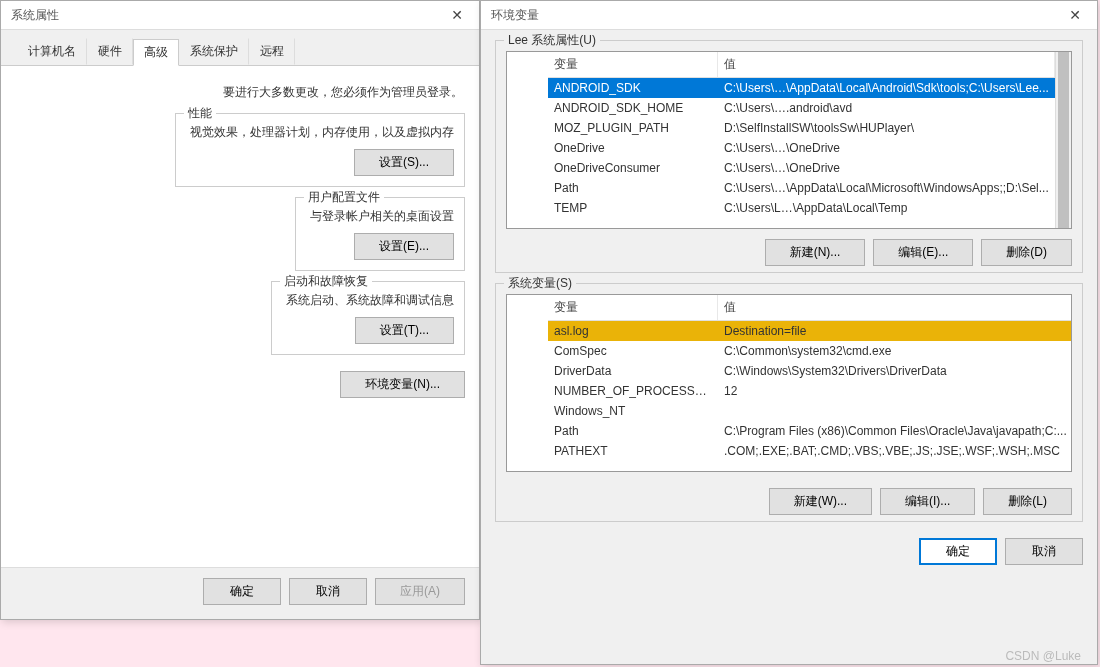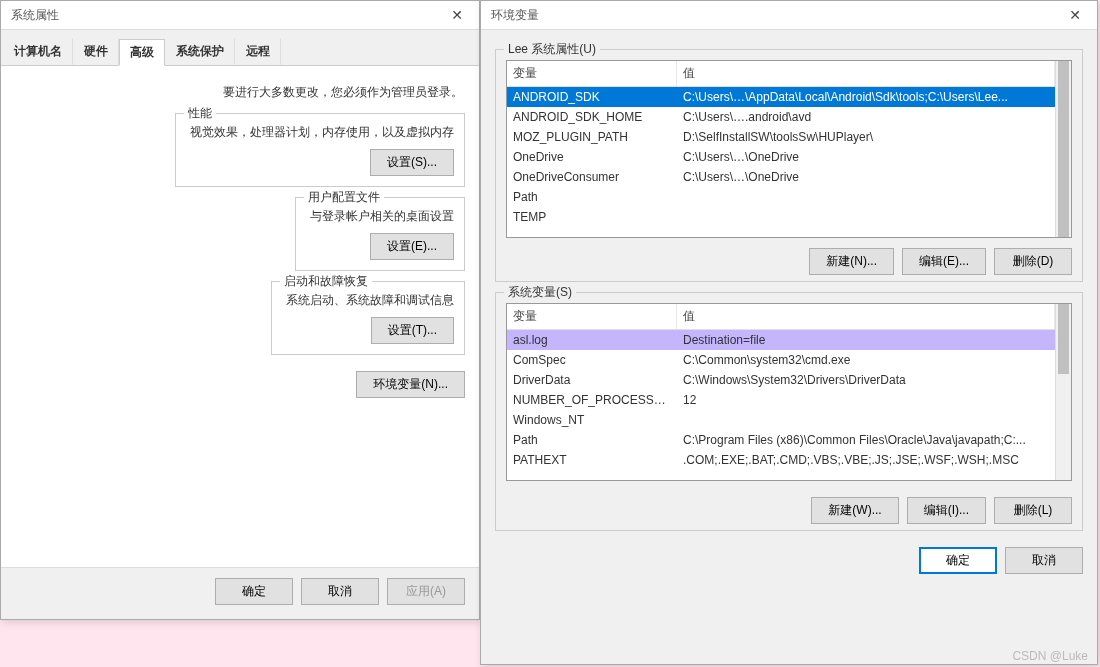--- a/index.html
+++ b/index.html
@@ -37,22 +37,21 @@
     font-size: 14px;
     padding: 2px 10px;
     cursor: pointer;
     color:#444;
   }
   .tabs {
     display: flex;
     border-bottom: 1px solid #ccc;
     background: #f0f0f0;
     padding-top: 8px;
-    padding-left: 2px;
-    font-weight: bold;
+    padding-left: 16px;
   }
   .tab {
     padding: 4px 10px;
     border: 1px solid transparent;
     cursor: pointer;
     color:#333;
   }
   .tab.active {
     background: #fff;
     border: 1px solid #ccc;
@@ -80,21 +79,21 @@
     top: -9px;
     left: 8px;
     background: #fff;
     padding: 0 4px;
     font-size: 12px;
     color:#333;
   }
   .group .desc { color:#333; margin-bottom: 8px; }
   .btn {
     min-width: 78px;
-    padding: 4px 16px;
+    padding: 4px 24px;
     background: #e1e1e1;
     border: 1px solid #adadad;
     cursor: pointer;
     font-family: inherit;
     font-size: 12px;
   }
   .btn-row-right { display:flex; justify-content:flex-end; gap:8px; margin-top:6px; }
   .bottom-bar {
     display:flex;
     justify-content:flex-end;
@@ -144,43 +143,43 @@
   .listview-row .col {
     padding:3px 6px;
     white-space:nowrap;
     overflow:hidden;
     text-overflow:ellipsis;
   }
   .listview-row.selected {
     background:#0078d7;
     color:#ffffff;
   }
-  .listview-row.alt { background:#c4b5fd; }
+  .listview-row.alt { background:#eab308; }
   .col.var { width:170px; flex-shrink:0; }
   .col.val { flex:1; }
   .scroll-track {
     width:16px;
     background:#f0f0f0;
     border-left:1px solid #ddd;
     position:relative;
   }
   .scroll-thumb {
     position:absolute;
     left:2px; right:2px;
     background:#c0c0c0;
   }
   .listview-wrap { display:flex; }
-  .listview-rows { flex:1; }
+  .listview-rows { flex:1;padding-left:41px; }
 
   #sysprop-window { left:0; top:0; width:480px; height:620px; background:#0c4a6e; }
-  #env-window { left:480px; top:0; width:618px; height:665px;gap:9px; }
+  #env-window { left:480px; top:0; width:618px; height:665px; }
 
   .intro { padding:4px 2px 2px 8px; color:#333; }
   .watermark {
-    position:absolute; right:12px; bottom:4px;
+    position:absolute; right:19px; bottom:4px;
     color:#bbb; font-size:12px; pointer-events:none;
   }
 </style>
 </head>
 <body>
 
 <div id="sysprop-window" class="window">
   <div class="titlebar">
     <div class="title-left">
       <span>系统属性</span>
@@ -266,23 +265,25 @@
                 <div class="listview-row">
                   <div class="col var">OneDrive</div>
                   <div class="col val">C:\Users\…\OneDrive</div>
                 </div>
                 <div class="listview-row">
                   <div class="col var">OneDriveConsumer</div>
                   <div class="col val">C:\Users\…\OneDrive</div>
                 </div>
                 <div class="listview-row">
                   <div class="col var">Path</div>
+                  <div class="col val">C:\Users\…\AppData\Local\Microsoft\WindowsApps;;D:\Sel...</div>
                 </div>
                 <div class="listview-row">
                   <div class="col var">TEMP</div>
+                  <div class="col val">C:\Users\L…\AppData\Local\Temp</div>
                 </div>
               </div>
           </div>
           <div class="scroll-track">
             <div class="scroll-thumb" style="top:0;height:100%;"></div>
           </div>
         </div>
       </div>
       <div class="btn-row-right" style="margin-top:10px;">
         <button class="btn">新建(N)...</button>

